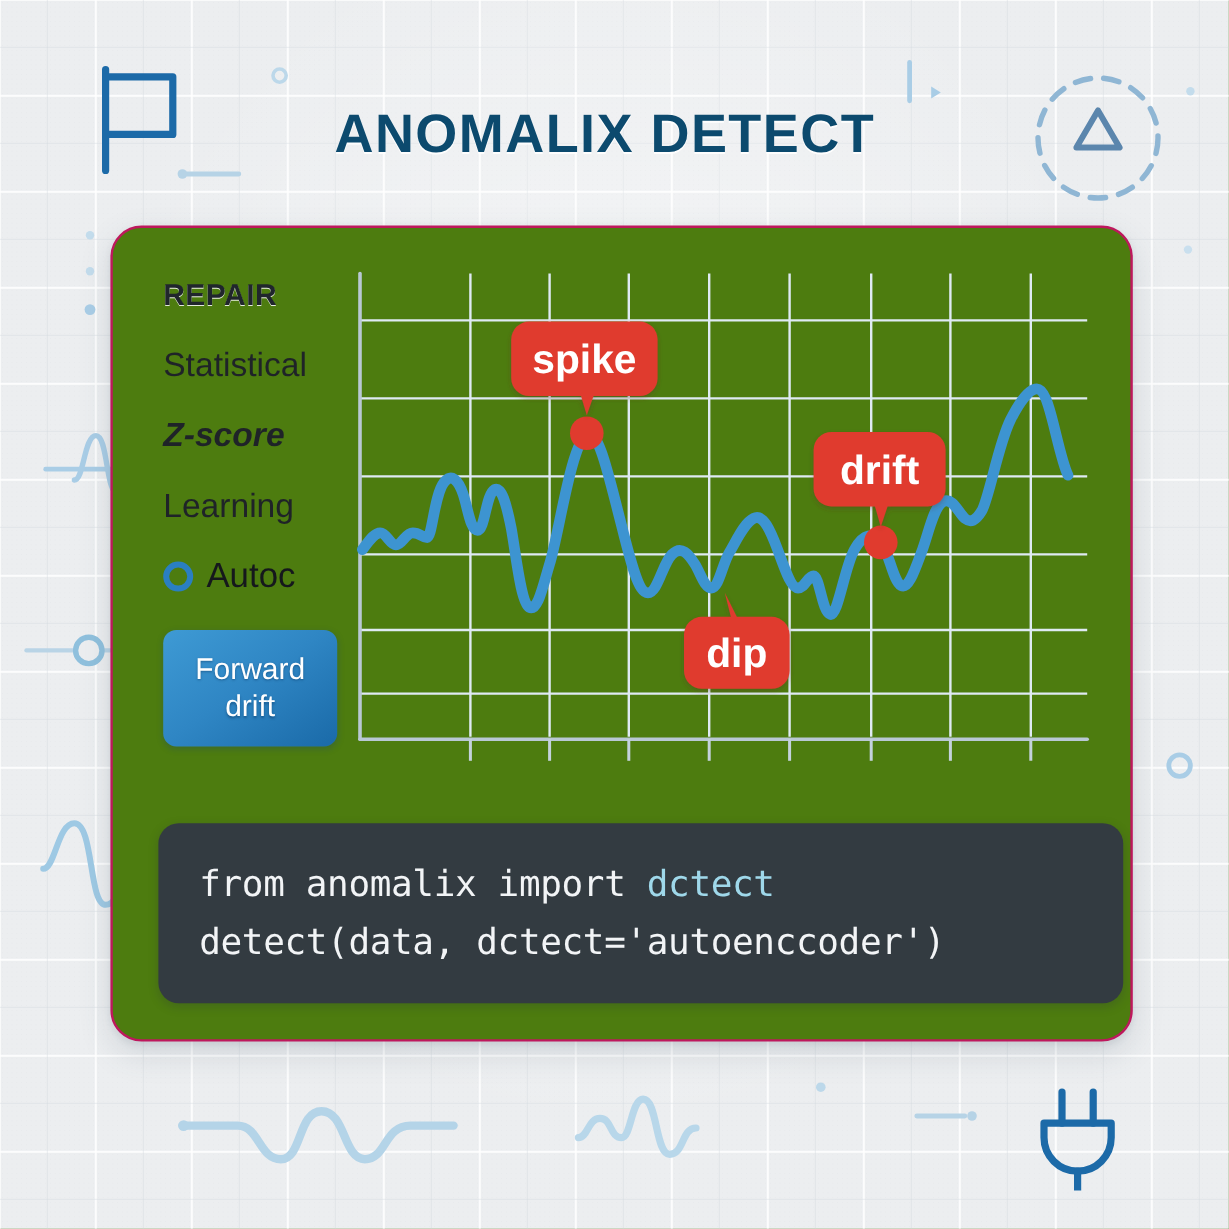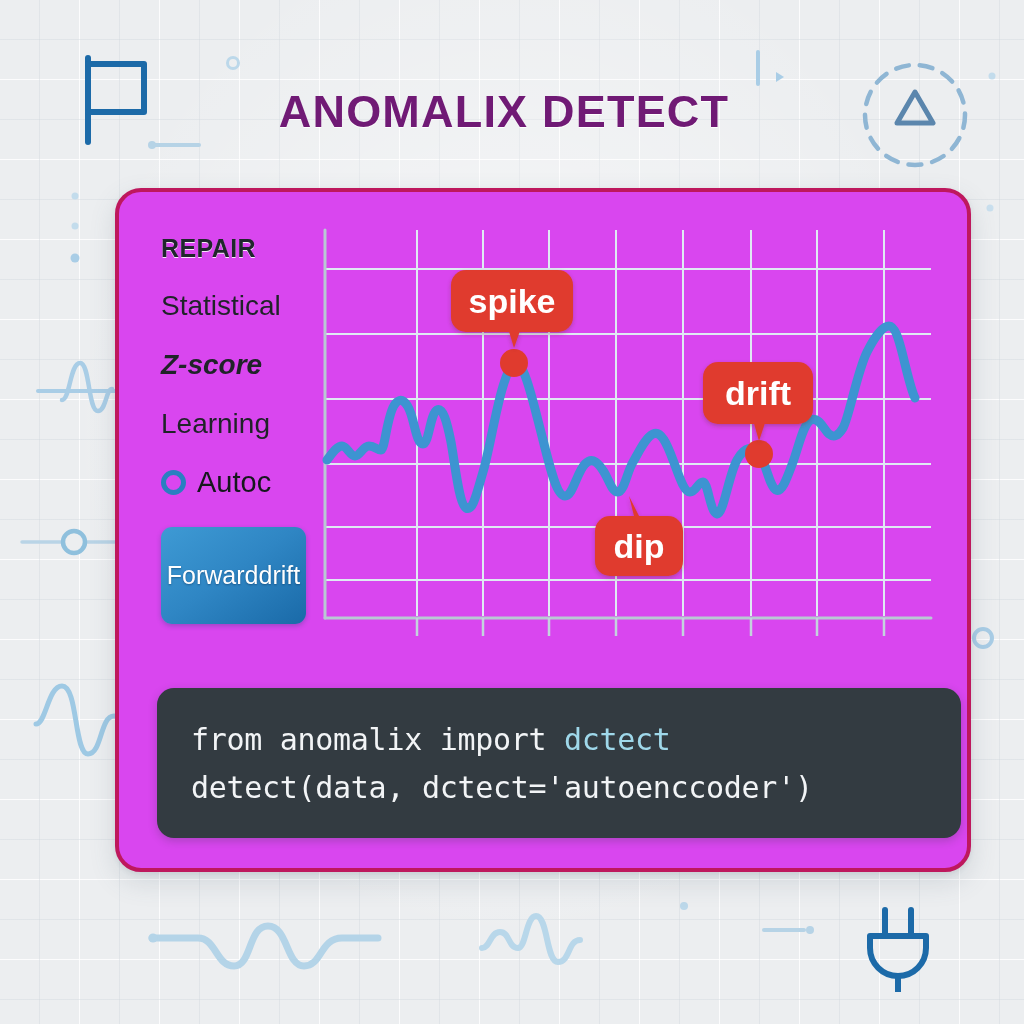--- a/index.html
+++ b/index.html
@@ -37,29 +37,29 @@
     background-image:radial-gradient(rgba(140,150,160,.10) .6px,transparent .7px);
     background-size:4px 4px;
   }
   .deco{position:absolute;}
 
   
   #page-title{
     position:absolute;left:0;right:16px;top:86px;
     text-align:center;
     font-size:45px;font-weight:bold;letter-spacing:1.2px;
-    color:#701a75;
+    color:#0c4a6e;
     text-shadow:0 1px 0 rgba(255,255,255,.9);
   }
 
   
   #main-card{
-    position:absolute;left:115px;top:188px;width:848px;height:676px;
-    background:#d946ef;border-radius:26px;
-    border:4px solid #be185d;
+    position:absolute;left:92px;top:188px;width:848px;height:676px;
+    background:#4d7c0f;border-radius:26px;
+    border:2px solid #be185d;
     box-shadow:0 10px 26px rgba(80,95,110,.17),0 2px 5px rgba(80,95,110,.10);
   }
 
   
   #sidebar{position:absolute;left:42px;top:42px;width:152px;}
   #sidebar-heading{
     font-size:25px;font-weight:bold;color:#20262c;letter-spacing:.4px;
     text-shadow:0 1px 0 rgba(255,255,255,.85);
   }
   .side-row{font-size:28px;color:#1f2328;margin-top:27px;white-space:nowrap;}
@@ -67,21 +67,21 @@
   #radio-row{display:flex;align-items:center;gap:11px;margin-top:26px;}
   #autoc-radio{
     width:25px;height:25px;border-radius:50%;
     border:5px solid #2a7fc1;box-sizing:border-box;flex:none;
   }
   #autoc-label{font-size:29px;color:#15181c;}
   #forward-fill-button{
     margin-top:28px;width:145px;height:97px;border-radius:11px;
     background:linear-gradient(145deg,#3e9ad4 0%,#2f86c4 48%,#1a6aa8 100%);
     box-shadow:0 2px 5px rgba(30,70,110,.33);
-    display:flex;flex-direction:row;align-items:center;justify-content:center;
+    display:flex;flex-direction:column;align-items:center;justify-content:center;
     color:#fff;font-size:25px;line-height:1.22;text-align:center;
     text-shadow:0 1px 2px rgba(0,40,80,.45);
     border:none;cursor:pointer;padding:16px;
     font-family:"Liberation Sans",sans-serif;
   }
 
   
   #chart-panel{position:absolute;left:192px;top:32px;width:626px;height:430px;font-weight:bold;}
   #chart-svg{display:block;width:626px;height:430px;overflow:visible;}
 

